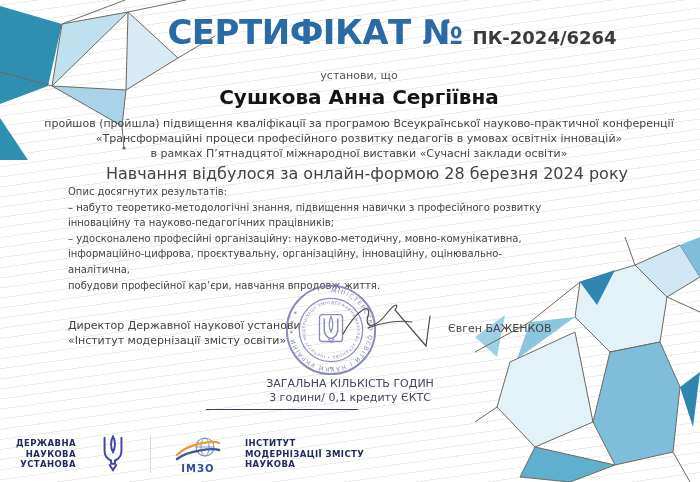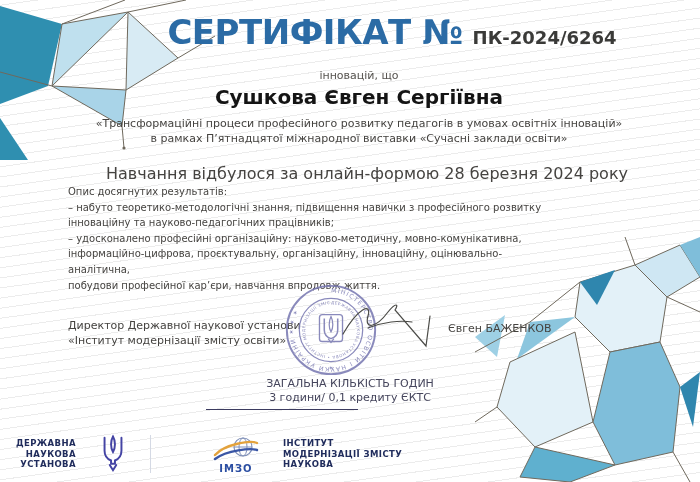--- a/index.html
+++ b/index.html
@@ -21,21 +21,21 @@
   .results{top:184px;left:68px;width:480px;font-size:10px;line-height:15.6px;color:#454340;}
   .director{top:318px;left:68px;font-size:11px;line-height:15px;color:#454340;}
   .signer{top:322px;left:448px;font-size:11px;color:#454340;}
   .hours{top:377px;font-size:11px;line-height:14px;color:#45455c;font-weight:500;}
   .hours-rule{display:block;width:152px;margin:4px auto 0;border-top:1.6px solid #3c3c60;margin-left:206px;}
   .footer{left:16px;bottom:6px;display:flex;align-items:center;gap:24px;}
   .footer-org,.footer-inst{font-size:8.5px;font-weight:bold;line-height:10.5px;color:#202c5c;letter-spacing:.4px;}
   .footer-org{text-align:right;}
   .footer-inst{text-align:left;}
   .footer-divider{width:1px;height:38px;background:#d4d9e4;}
-  .imzo{display:flex;flex-direction:column;align-items:center;margin-left:38px;}
+  .imzo{display:flex;flex-direction:column;align-items:center;}
   .imzo-label{font-size:10px;font-weight:bold;color:#2b4ea2;letter-spacing:1px;margin-top:1px;}
   svg{display:block;}
 </style>
 </head>
 <body>
 
 <div id="certificate">
 
   <svg class="abs" style="top:0;left:0" width="215" height="160" viewBox="0 0 215 160">
     <g stroke="#6f695d" stroke-width="1">
@@ -71,25 +71,26 @@
       <line x1="22" y1="170" x2="0" y2="185"></line>
       <line x1="192" y1="60" x2="225" y2="75"></line>
       <line x1="198" y1="215" x2="215" y2="245"></line>
     </g>
   </svg>
 
   <div class="abs center-line title-row">
     <span class="title-main">СЕРТИФІКАТ №</span><span class="title-number">ПК-2024/6264</span>
   </div>
 
-  <div class="abs center-line certifies">інновацій, що</div>
+  <div class="abs center-line certifies">установи, що</div>
 
-  <div class="abs center-line name">Сушкова Євген Сергіївна</div>
+  <div class="abs center-line name">Сушкова Анна Сергіївна</div>
 
   <div class="abs center-line program">
+    <div>пройшов (пройшла) підвищення кваліфікації за програмою  Всеукраїнської науково-практичної конференції</div>
     <div>«Трансформаційні процеси професійного розвитку педагогів в умовах освітніх інновацій»</div>
     <div>в рамках П’ятнадцятої міжнародної виставки «Сучасні заклади освіти»</div>
   </div>
 
   <div class="abs center-line training">Навчання відбулося за онлайн-формою 28 березня 2024 року</div>
 
   <div class="abs results">
     <div>Опис досягнутих результатів:</div>
     <div>– набуто теоретико-методологічні знання, підвищення навички з професійного розвитку</div>
     <div>інноваційну та науково-педагогічних працівників;</div>

